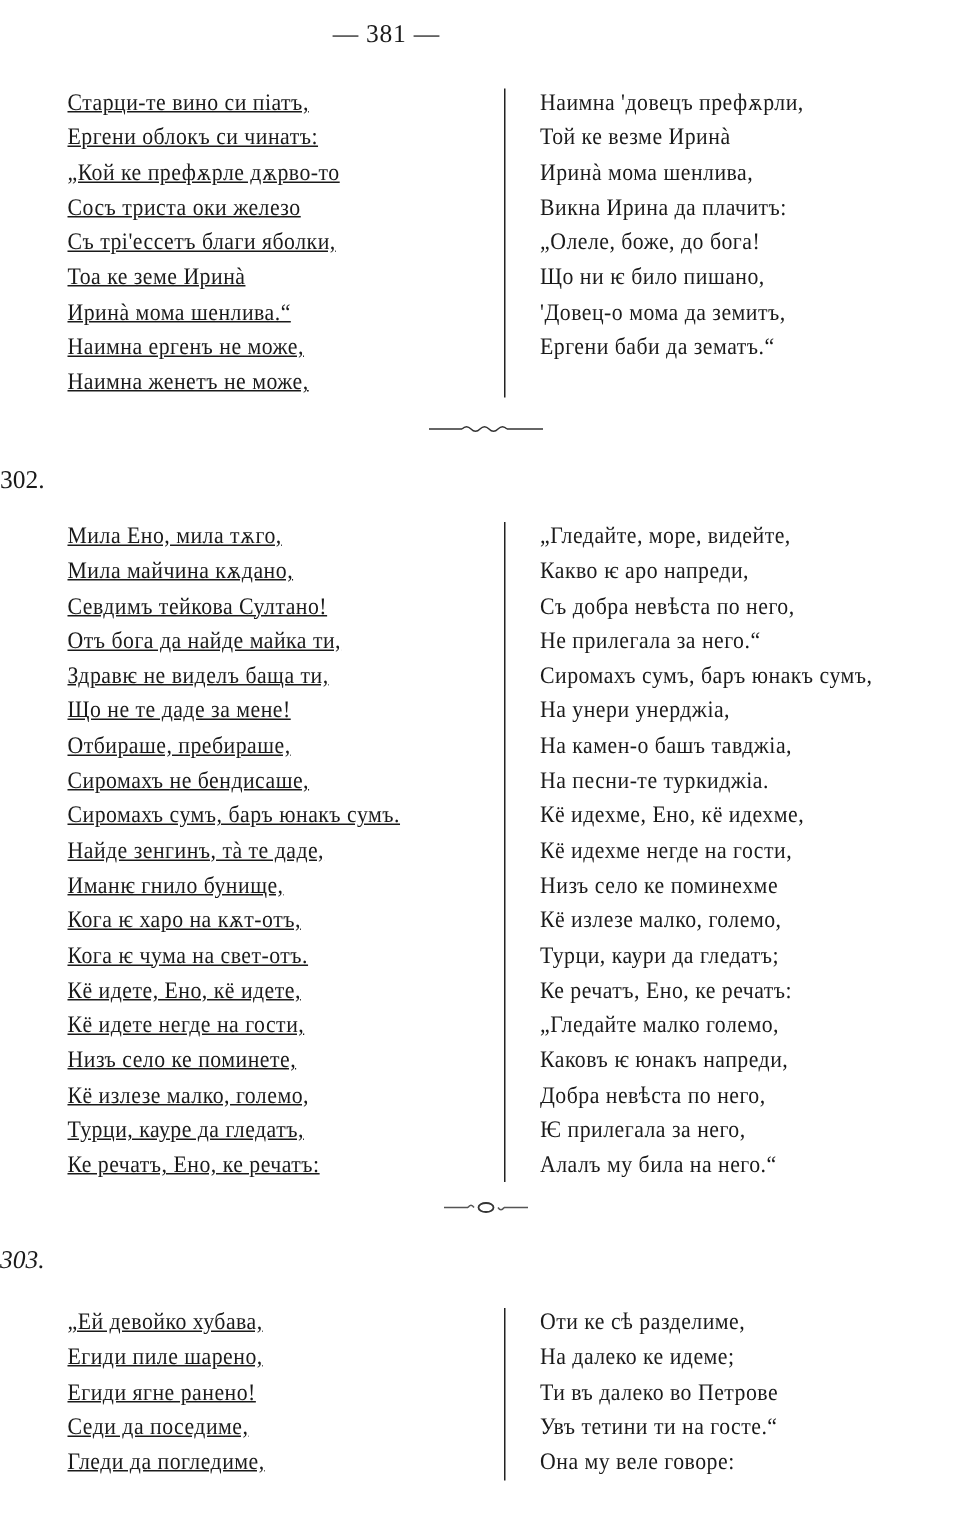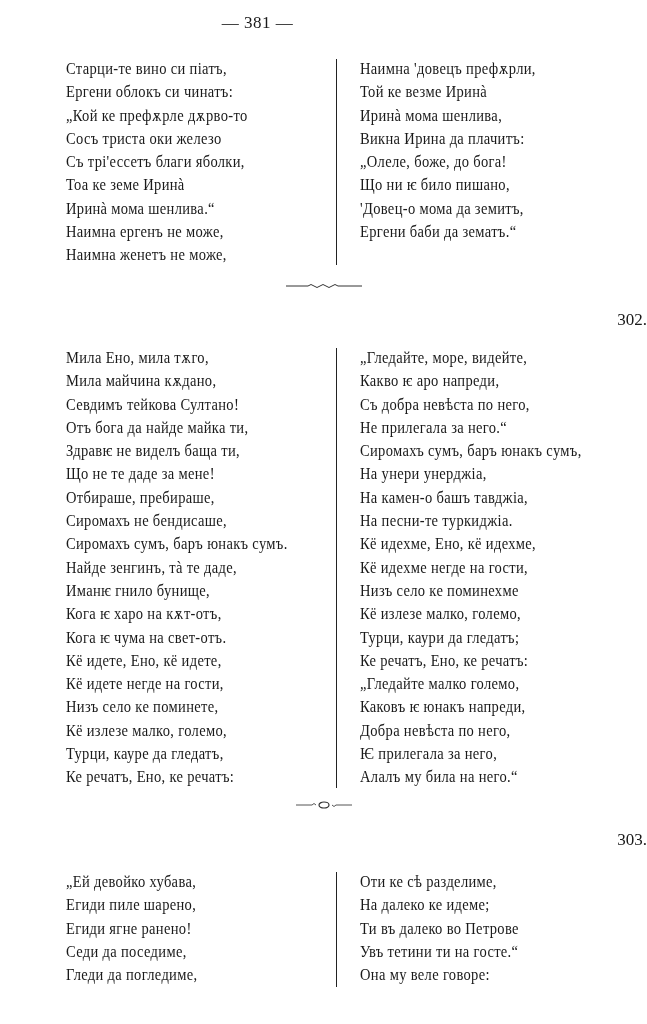--- a/index.html
+++ b/index.html
@@ -7,37 +7,37 @@
     width: 647px; height: 1024px; overflow: hidden; position: relative;
     font-family: "Liberation Serif", "DejaVu Serif", serif;
     color: #1a1a1a;
   }
   .page-number {
     position: absolute; top: 13px; left: 0; width: 515px; text-align: center;
     font-size: 17px; letter-spacing: 0.5px;
   }
   .block { position: absolute; left: 0; width: 647px; }
   .col { position: absolute; top: 0; }
-  .col.left { left: 66px; width: 275px; }
+  .col.left { left: 45px; width: 275px; text-decoration: underline; }
   .col.right { left: 360px; width: 290px; }
   .divider {
     position: absolute; left: 336px; top: 0; width: 1.3px; background: #222;
   }
   .line {
     display: block; height: 23.3px; line-height: 23.3px;
     font-size: 15.8px; white-space: nowrap; letter-spacing: 0.35px;
     transform: scaleX(0.92); transform-origin: left center;
   }
   .ornament {
     position: absolute; left: 0; width: 647px; height: 10px;
     display: flex; justify-content: center; align-items: center;
   }
   .ornament svg { display: block; }
   .song-number {
-    position: absolute; left: 0; width: 647px; text-align: right;
+    position: absolute; left: 0; width: 647px; text-align: left;
     font-size: 17px;
   }
 </style>
 </head>
 <body>
 
 <div class="page-number">— 381 —</div>
 
 <div class="block" style="top:57px;">
   <div class="divider" style="top:2px;height:206px;"></div>
@@ -123,21 +123,21 @@
 <div class="ornament" style="top:800px;">
   <svg width="56" height="8" viewBox="0 0 56 8">
     <line x1="0" y1="4" x2="16" y2="4" stroke="#555" stroke-width="1"></line>
     <path d="M16 4 q2 -3 4 0" fill="none" stroke="#555" stroke-width="1"></path>
     <ellipse cx="28" cy="4" rx="5" ry="3" fill="none" stroke="#333" stroke-width="1.2"></ellipse>
     <path d="M36 4 q2 3 4 0" fill="none" stroke="#555" stroke-width="1"></path>
     <line x1="40" y1="4" x2="56" y2="4" stroke="#555" stroke-width="1"></line>
   </svg>
 </div>
 
-<div class="song-number" style="top:830px;">303.</div>
+<div class="song-number" style="top:830px;font-style:italic;">303.</div>
 
 <div class="block" style="top:870px;">
   <div class="divider" style="top:2px;height:115px;"></div>
   <div class="col left" id="s2-left">
       <span class="line">„Ей девойко хубава,</span>
       <span class="line">Егиди пиле шарено,</span>
       <span class="line">Егиди ягне ранено!</span>
       <span class="line">Седи да поседиме,</span>
       <span class="line">Гледи да погледиме,</span>
     </div>

